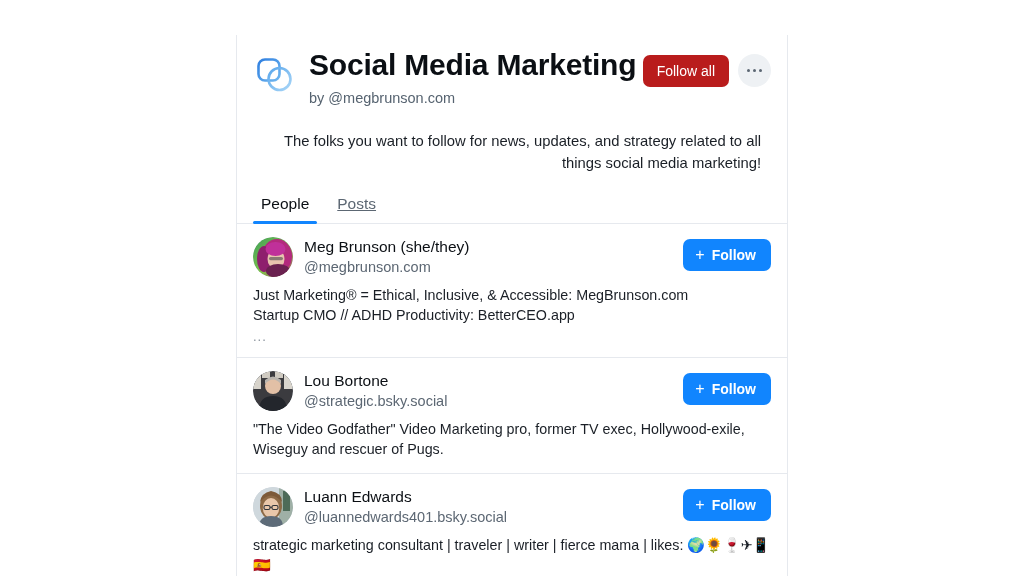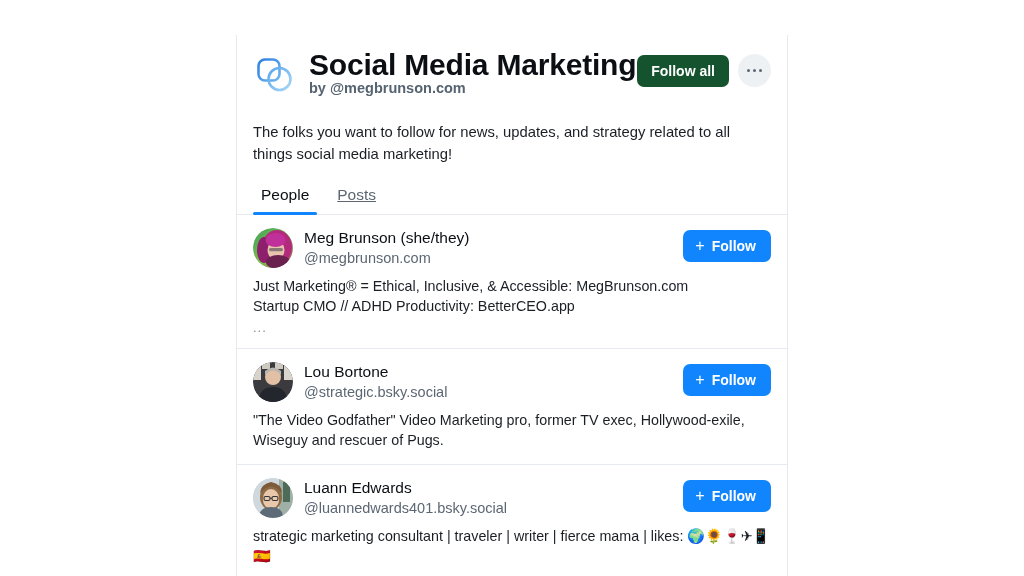--- a/index.html
+++ b/index.html
@@ -41,41 +41,41 @@
   .title-block { flex: 1 1 auto; min-width: 0; padding-top: 1px; }
   .pack-title {
     font-size: 30px;
     line-height: 29px;
     font-weight: 700;
     color: #0b0f14;
     letter-spacing: -0.2px;
     white-space: nowrap;
   }
   .pack-by {
-    margin-top: 0;
+    margin-top: 10px;
     font-size: 14.5px;
     line-height: 19px;
     color: #566370;
-    font-weight: 700;
+    font-weight: 400;
   }
 
   .header-actions {
     display: flex;
     align-items: center;
     gap: 9px;
     padding-top: 5px;
     flex: 0 0 auto;
   }
   .btn-follow-all {
-    background: #14532d;
+    background: #b91c1c;
     color: #ffffff;
     border: none;
     border-radius: 7px;
     font-size: 14px;
-    font-weight: 700;
+    font-weight: 400;
     font-family: "Liberation Sans", sans-serif;
     padding: 8px 14px;
     line-height: 16px;
     cursor: pointer;
     white-space: nowrap;
   }
   .btn-more {
     width: 33px; height: 33px;
     border-radius: 50%;
     background: #eef1f4;
@@ -92,20 +92,21 @@
     background: #5c6773; display: block;
   }
 
   
   .description {
     padding: 22px 16px 0 16px;
     font-size: 14.8px;
     line-height: 22px;
     color: #1a1f26;
     max-width: 540px;
+    text-align: right;
   }
 
   
   .tabs {
     display: flex;
     gap: 0;
     padding: 20px 16px 0 16px;
     border-bottom: 1px solid #e6e9ee;
   }
   .tab {

